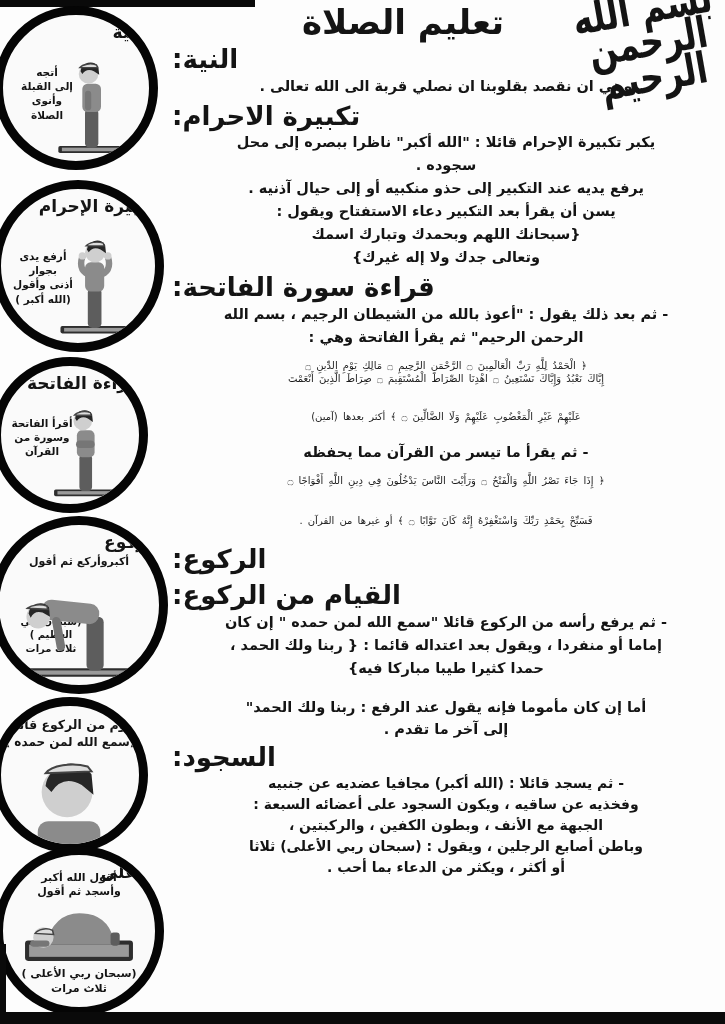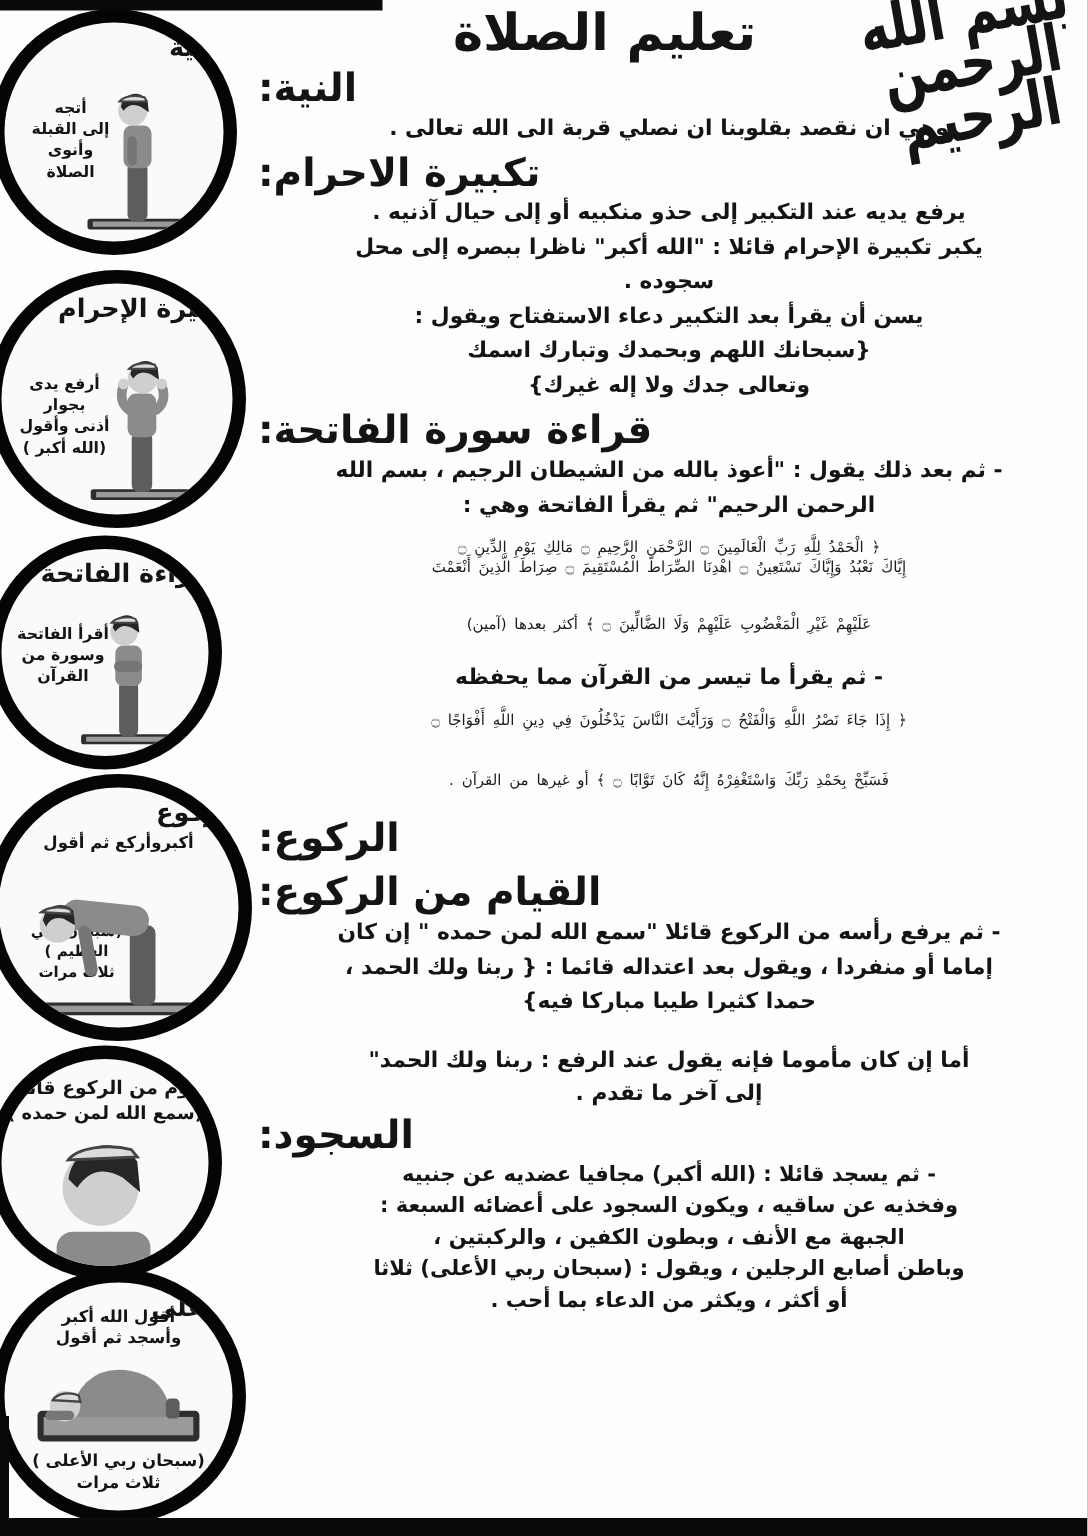--- a/index.html
+++ b/index.html
@@ -165,23 +165,23 @@
     </svg>
   </div>
 
   <div class="content">
     <div class="doc-title">تعليم الصلاة</div>
 
     <div class="h mt2">النية:</div>
     <div class="p">وهي ان نقصد بقلوبنا ان نصلي قربة الى الله تعالى .</div>
 
     <div class="h mt4">تكبيرة الاحرام:</div>
-    <div class="p">يرفع يديه عند التكبير إلى حذو منكبيه أو إلى حيال آذنيه .</div>
     <div class="p">يكبر تكبيرة الإحرام قائلا : "الله أكبر" ناظرا ببصره إلى محل
 سجوده .</div>
+    <div class="p">يرفع يديه عند التكبير إلى حذو منكبيه أو إلى حيال آذنيه .</div>
     <div class="p">يسن أن يقرأ بعد التكبير دعاء الاستفتاح ويقول :</div>
     <div class="p">{سبحانك اللهم وبحمدك وتبارك اسمك
 وتعالى جدك ولا إله غيرك}</div>
 
     <div class="h mt4">قراءة سورة الفاتحة:</div>
     <div class="p">- ثم بعد ذلك يقول : "أعوذ بالله من الشيطان الرجيم ، بسم الله
 الرحمن الرحيم" ثم يقرأ الفاتحة وهي :</div>
     <div class="q mt10">﴿ الْحَمْدُ لِلَّهِ رَبِّ الْعَالَمِينَ ۝ الرَّحْمَنِ الرَّحِيمِ ۝ مَالِكِ يَوْمِ الدِّينِ ۝</div>
     <div class="q mt22">إِيَّاكَ نَعْبُدُ وَإِيَّاكَ نَسْتَعِينُ ۝ اهْدِنَا الصِّرَاطَ الْمُسْتَقِيمَ ۝ صِرَاطَ الَّذِينَ أَنْعَمْتَ</div>
     <div class="q mt24">عَلَيْهِمْ غَيْرِ الْمَغْضُوبِ عَلَيْهِمْ وَلَا الضَّالِّينَ ۝ ﴾ أكثر بعدها (آمين)</div>

